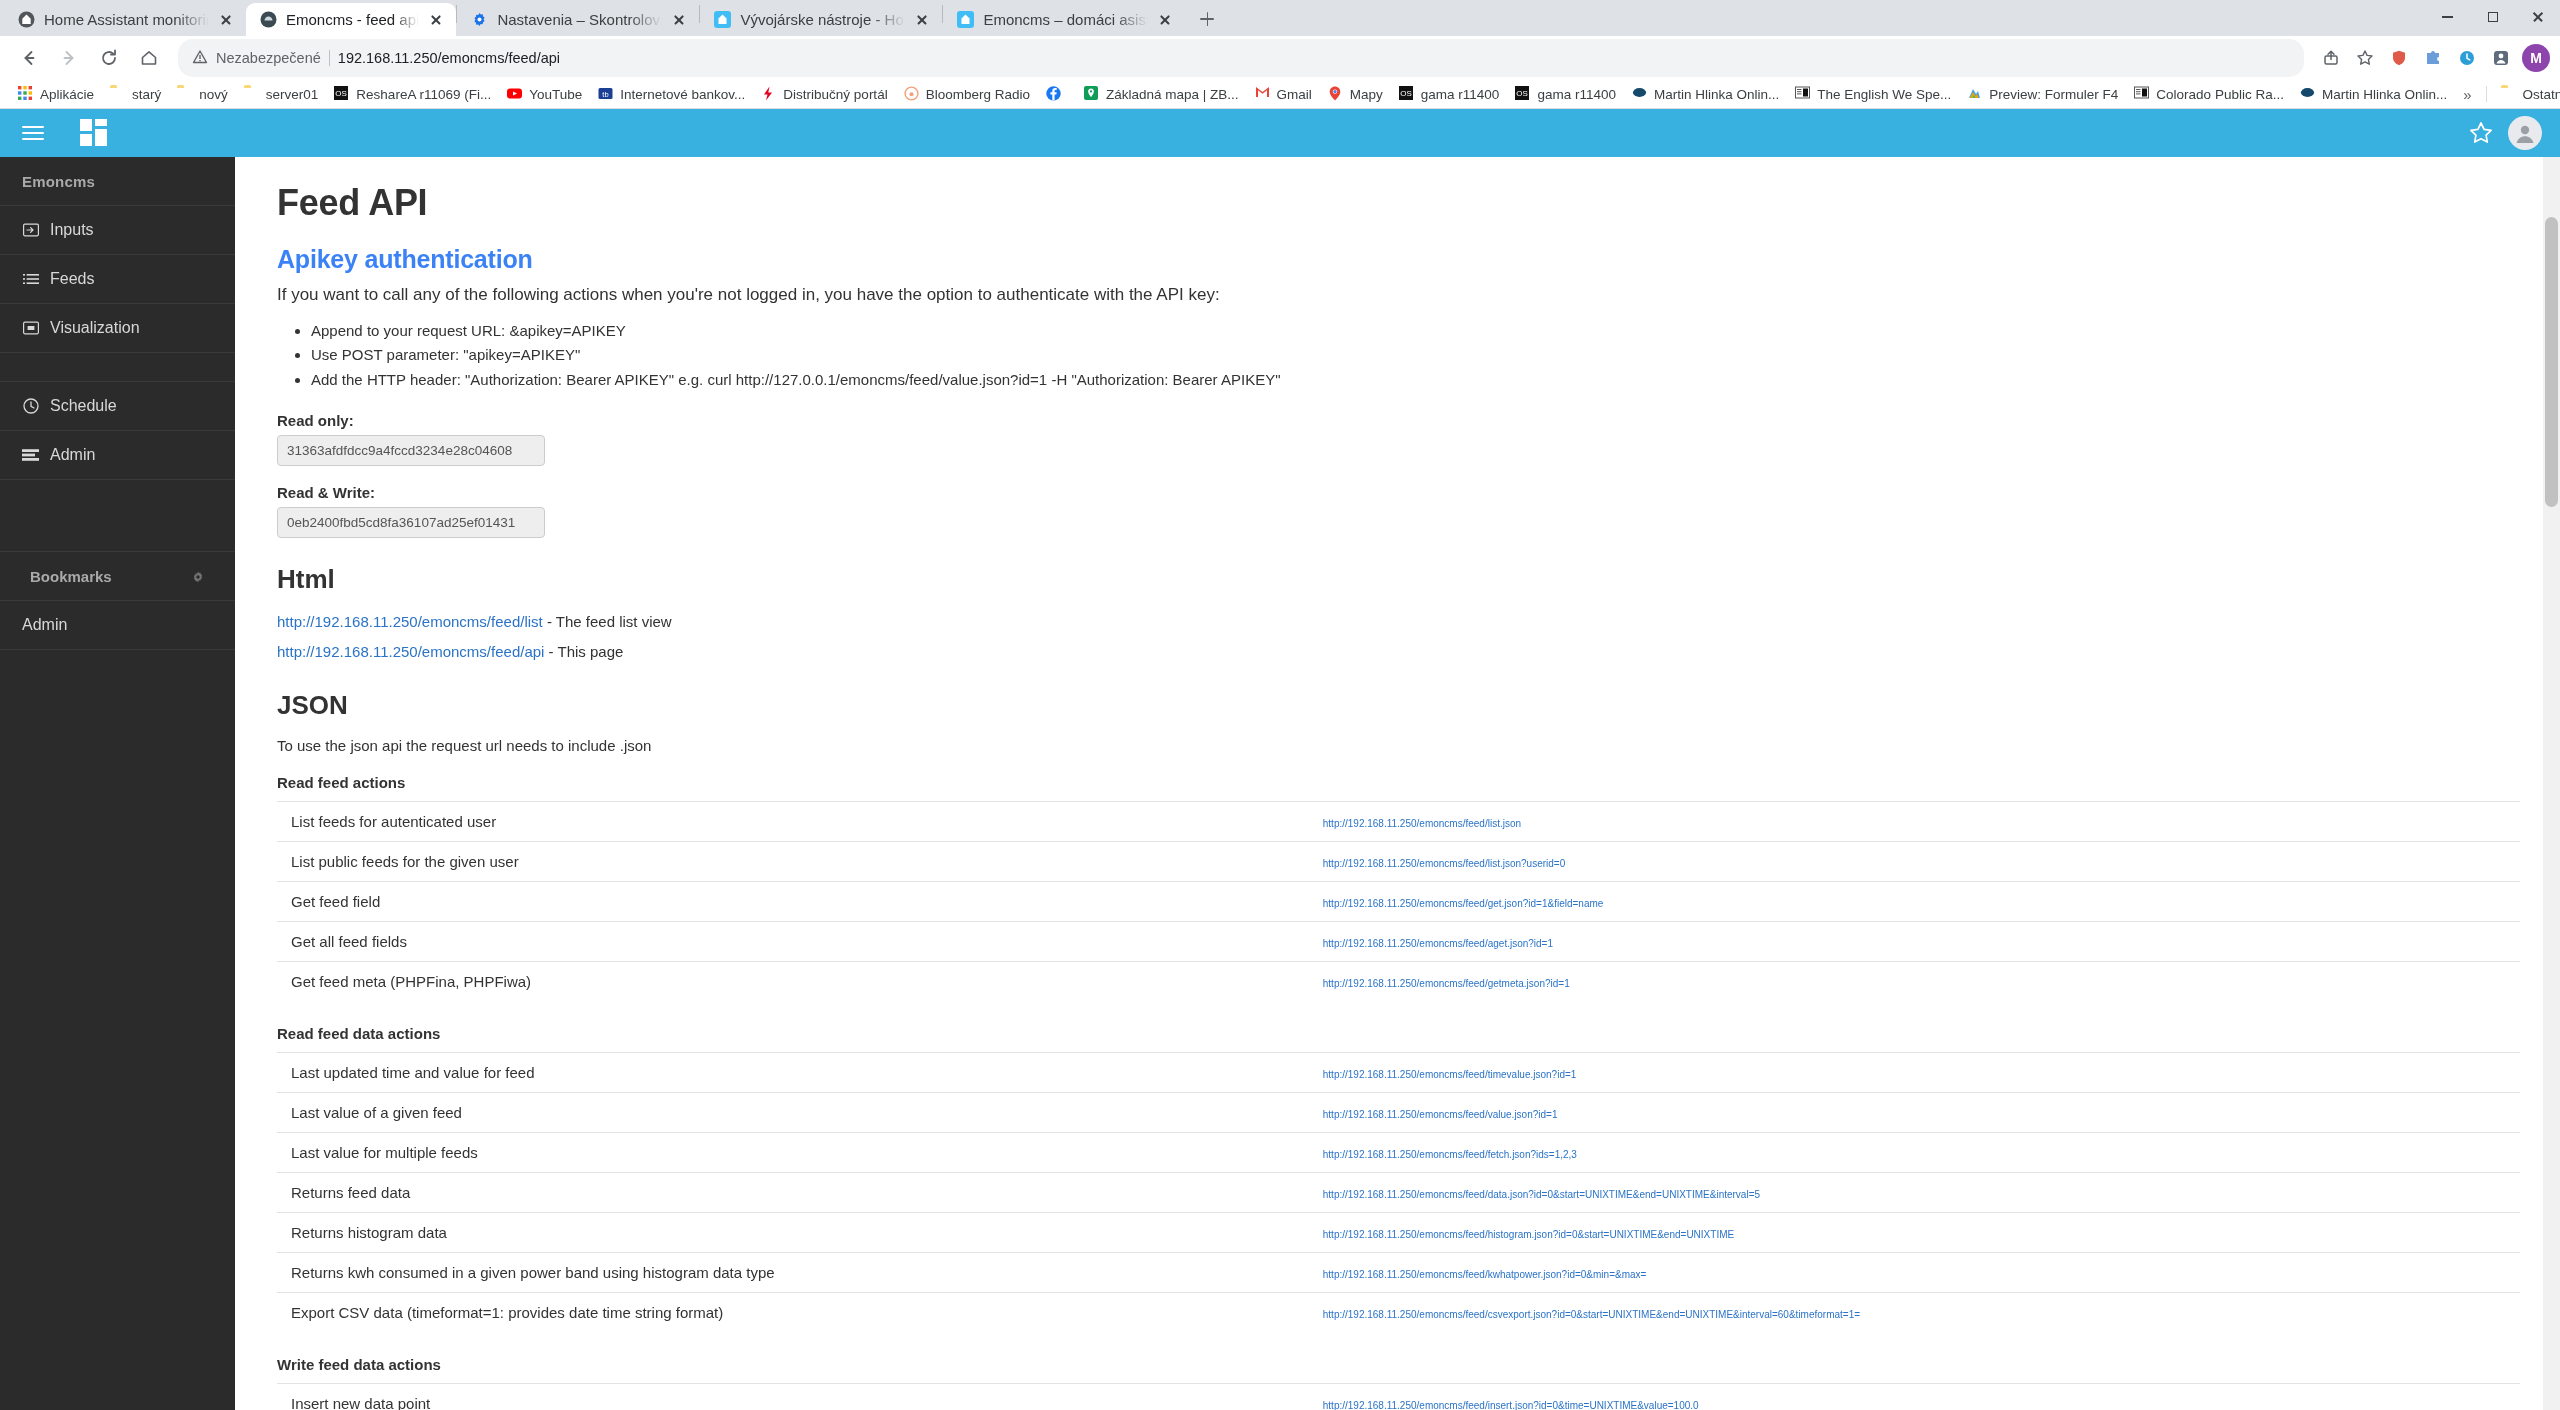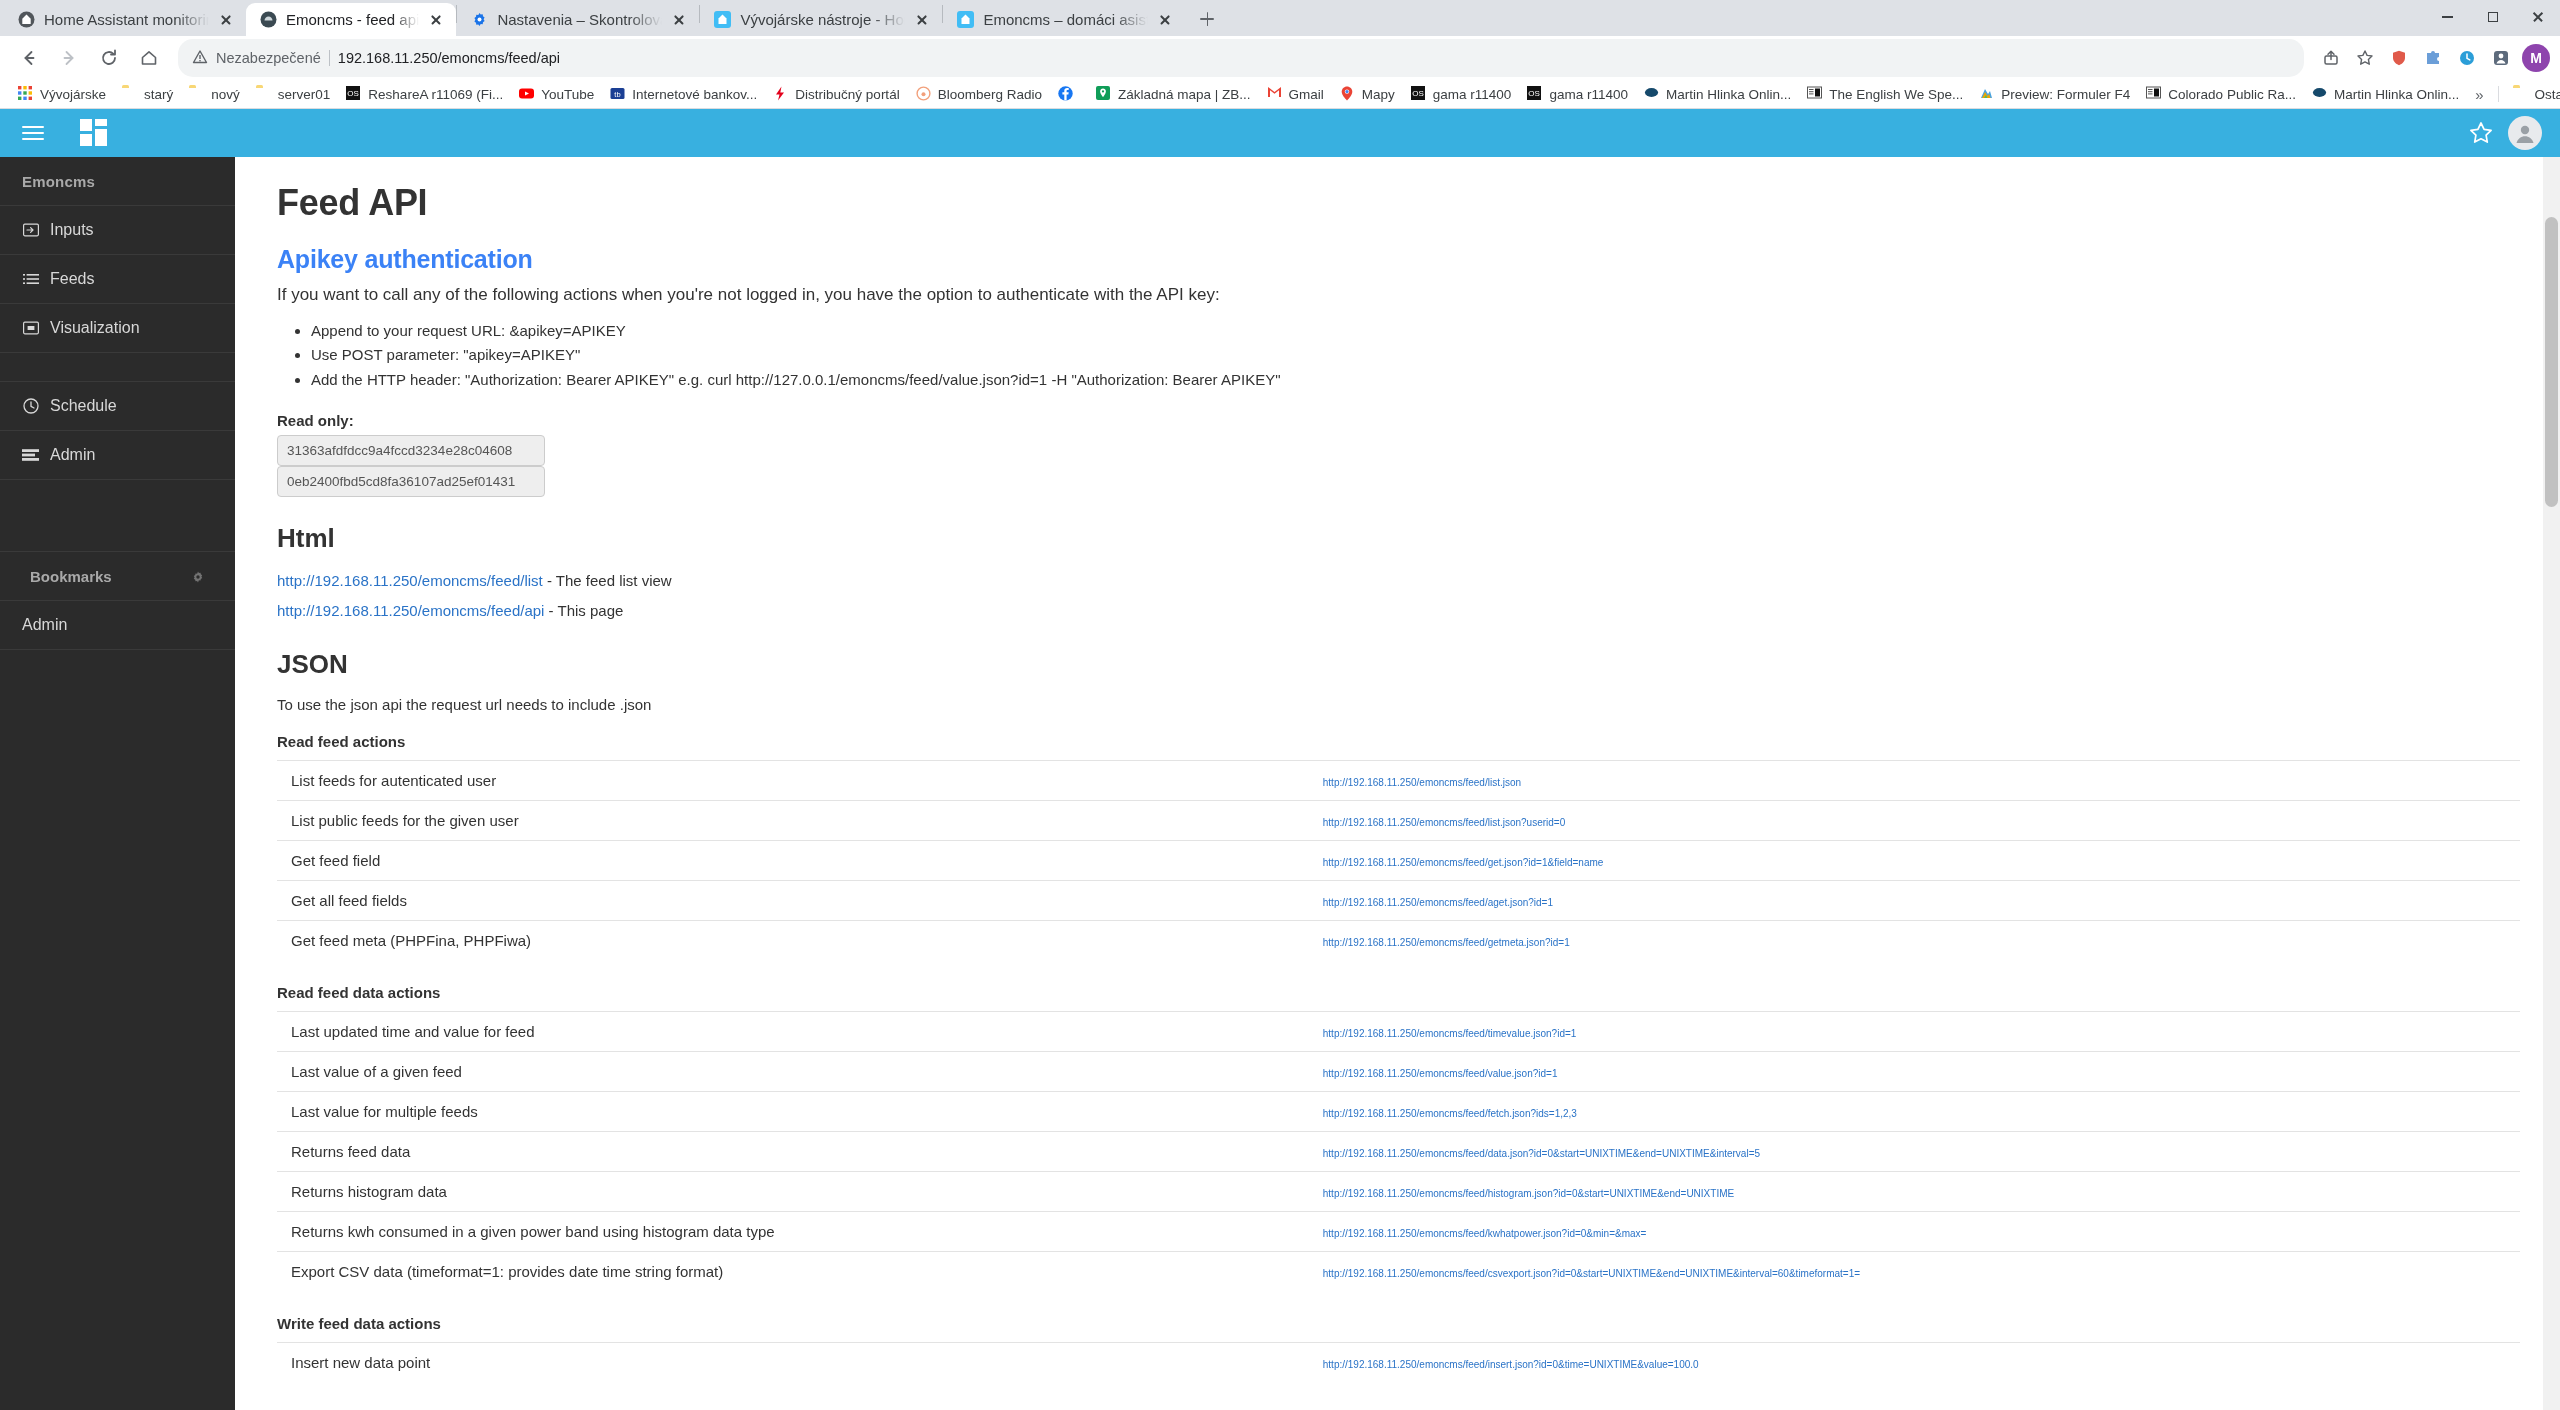--- a/index.html
+++ b/index.html
@@ -340,21 +340,21 @@
             <rect x="5.3" y="0" width="3.4" height="3.4" fill="#fbbc05"></rect>
             <rect x="10.6" y="0" width="3.4" height="3.4" fill="#ea4335"></rect>
             <rect x="0" y="5.3" width="3.4" height="3.4" fill="#4285f4"></rect>
             <rect x="5.3" y="5.3" width="3.4" height="3.4" fill="#34a853"></rect>
             <rect x="10.6" y="5.3" width="3.4" height="3.4" fill="#fbbc05"></rect>
             <rect x="0" y="10.6" width="3.4" height="3.4" fill="#34a853"></rect>
             <rect x="5.3" y="10.6" width="3.4" height="3.4" fill="#4285f4"></rect>
             <rect x="10.6" y="10.6" width="3.4" height="3.4" fill="#ea4335"></rect>
           </svg>
       </span>
-      <span class="bmtxt">Vývojárske</span>
+      <span class="bmtxt">Aplikácie</span>
     </div>
 
     <div class="bm">
       <span class="bmico"><span class="ico-folder"></span></span>
       <span class="bmtxt">starý</span>
     </div>
 
     <div class="bm">
       <span class="bmico"><span class="ico-folder"></span></span>
       <span class="bmtxt">nový</span>
@@ -657,20 +657,21 @@
 
     <ul class="bullets">
       <li>Append to your request URL: &amp;apikey=APIKEY</li>
       <li>Use POST parameter: "apikey=APIKEY"</li>
       <li>Add the HTTP header: "Authorization: Bearer APIKEY" e.g. curl http://127.0.0.1/emoncms/feed/value.json?id=1 -H "Authorization: Bearer APIKEY"</li>
     </ul>
 
     <div class="fieldlabel">Read only:</div>
     <div class="keyinput">31363afdfdcc9a4fccd3234e28c04608</div>
 
+    <div class="fieldlabel">Read &amp; Write:</div>
     <div class="keyinput">0eb2400fbd5cd8fa36107ad25ef01431</div>
 
     <h3 class="sub">Html</h3>
     <div class="htmlline">
       <a class="lnk">http://192.168.11.250/emoncms/feed/list</a><span> - The feed list view</span>
     </div>
     <div class="htmlline">
       <a class="lnk">http://192.168.11.250/emoncms/feed/api</a><span> - This page</span>
     </div>
 

